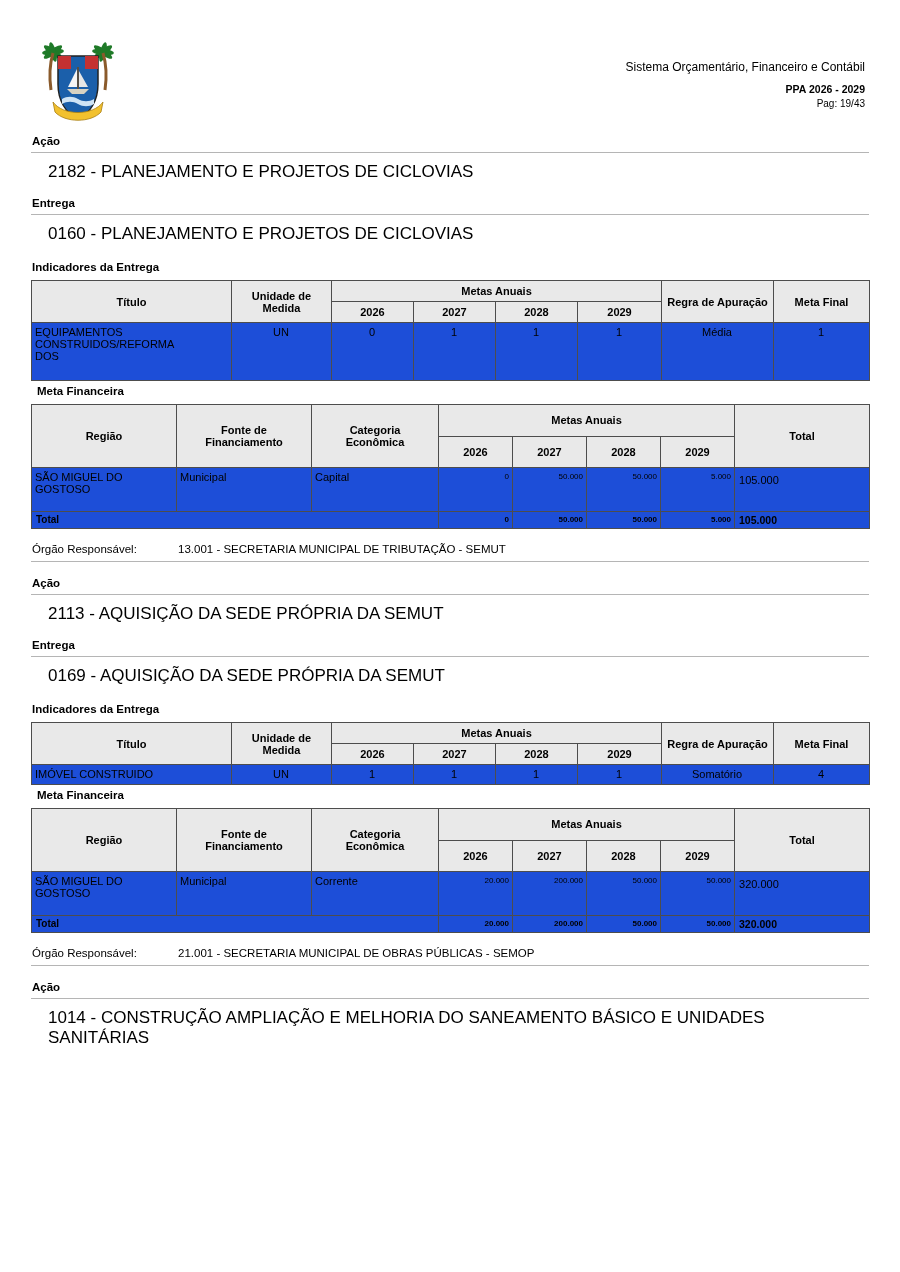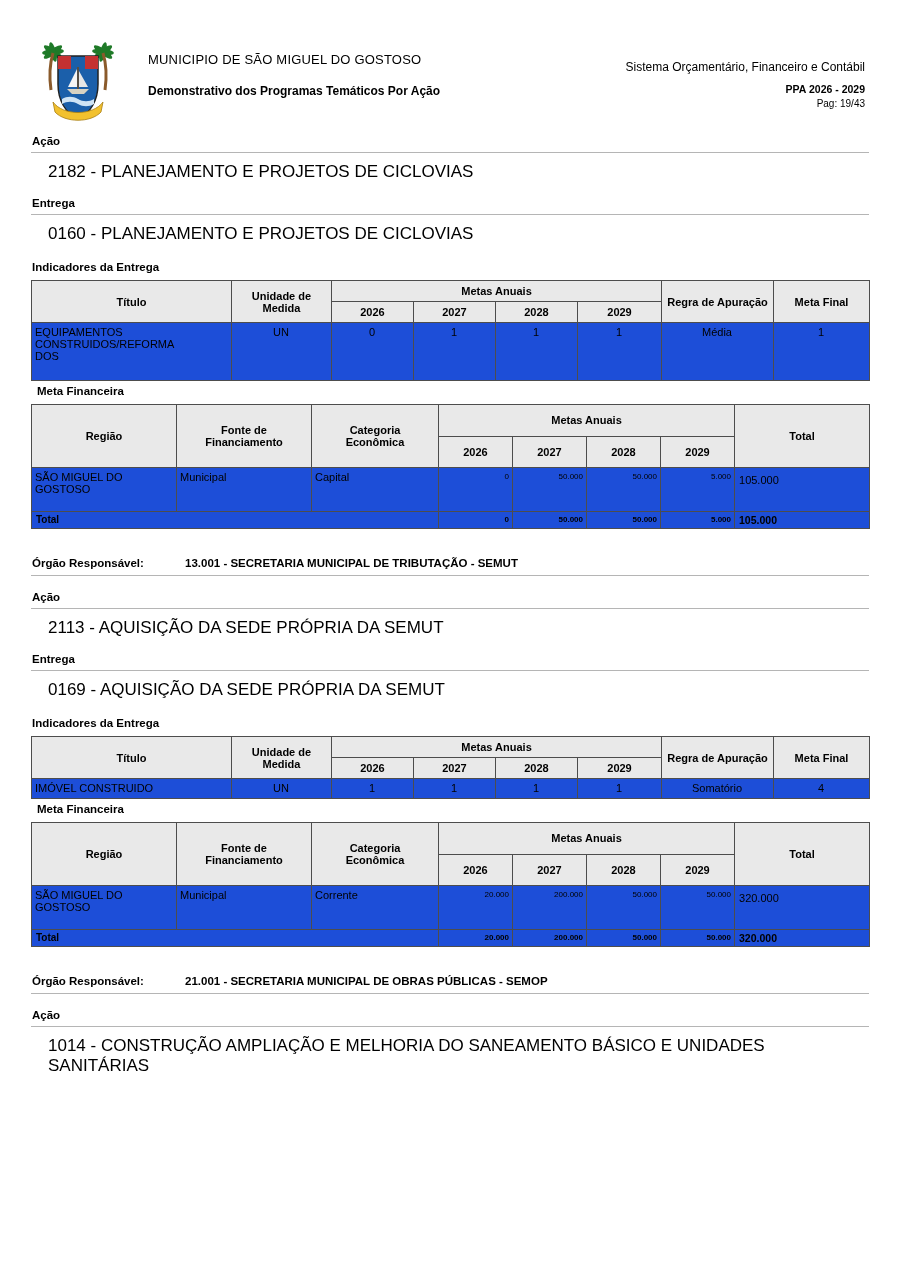--- a/index.html
+++ b/index.html
@@ -29,23 +29,23 @@
     font-weight: bold; font-size: 11.5px;
     margin-top: 15px; padding: 0 0 5px 1px;
     border-bottom: 1.5px solid #b5b5b5;
   }
   .lbl.first { margin-top: 3px; }
   .val { font-size: 17px; padding: 9px 0 0 17px; }
   .sub-lbl { font-weight: bold; font-size: 11.5px; margin-top: 17px; padding-left: 1px; }
   .sub-lbl.mf { margin-top: 4px; padding-left: 6px; }
 
   .orgao {
-    margin-top: 26px; padding: 2px 0 6px 1px;
+    margin-top: 12px; padding: 2px 0 6px 1px;
     border-bottom: 1.5px solid #b5b5b5;
-    font-size: 11.5px; font-weight: bold;
+    font-size: 11.5px; font-weight: normal;
   }
   .orgao .o-val { margin-left: 38px; }
 
   
   table.tbl {
     border-collapse: collapse; table-layout: fixed;
     width: 838px; margin-top: 7px;
   }
   .tbl th, .tbl td { border: 1px solid #4d4d4d; overflow: hidden; }
   .tbl th {
@@ -98,24 +98,20 @@
         <path d="M40 25 V48" stroke="#6b4a24" stroke-width="1.5"></path>
         <path d="M39 27 V45 H30 Z" fill="#f5f5f5"></path>
         <path d="M41 29 V45 H50 Z" fill="#e6e6e6"></path>
         <path d="M29 47 H51 L46 52 H34 Z" fill="#d8d2c2"></path>
 
         <path d="M24 57 C29 54 35 54 40 57 C45 60 51 60 56 57 V62 C51 65 45 65 40 62 C35 59 29 59 24 62 Z" fill="#cfe3f5"></path>
 
         <path d="M15 60 C25 74 55 74 65 60 L63 70 C53 81 27 81 17 70 Z" fill="#f2c12e" stroke="#a87d10" stroke-width="0.8"></path>
       </svg>
     </div>
-    <div class="h-left">
-      <div class="muni">MUNICIPIO DE SÃO MIGUEL DO GOSTOSO</div>
-      <div class="rtitle">Demonstrativo dos Programas Temáticos Por Ação</div>
-    </div>
     <div class="h-right">
       <div class="sys">Sistema Orçamentário, Financeiro e Contábil</div>
       <div class="ppa">PPA 2026 - 2029</div>
       <div class="pnum">Pag: 19/43</div>
     </div>
   </div>
 
   <div class="content">
 
     <div class="lbl first">Ação</div>

